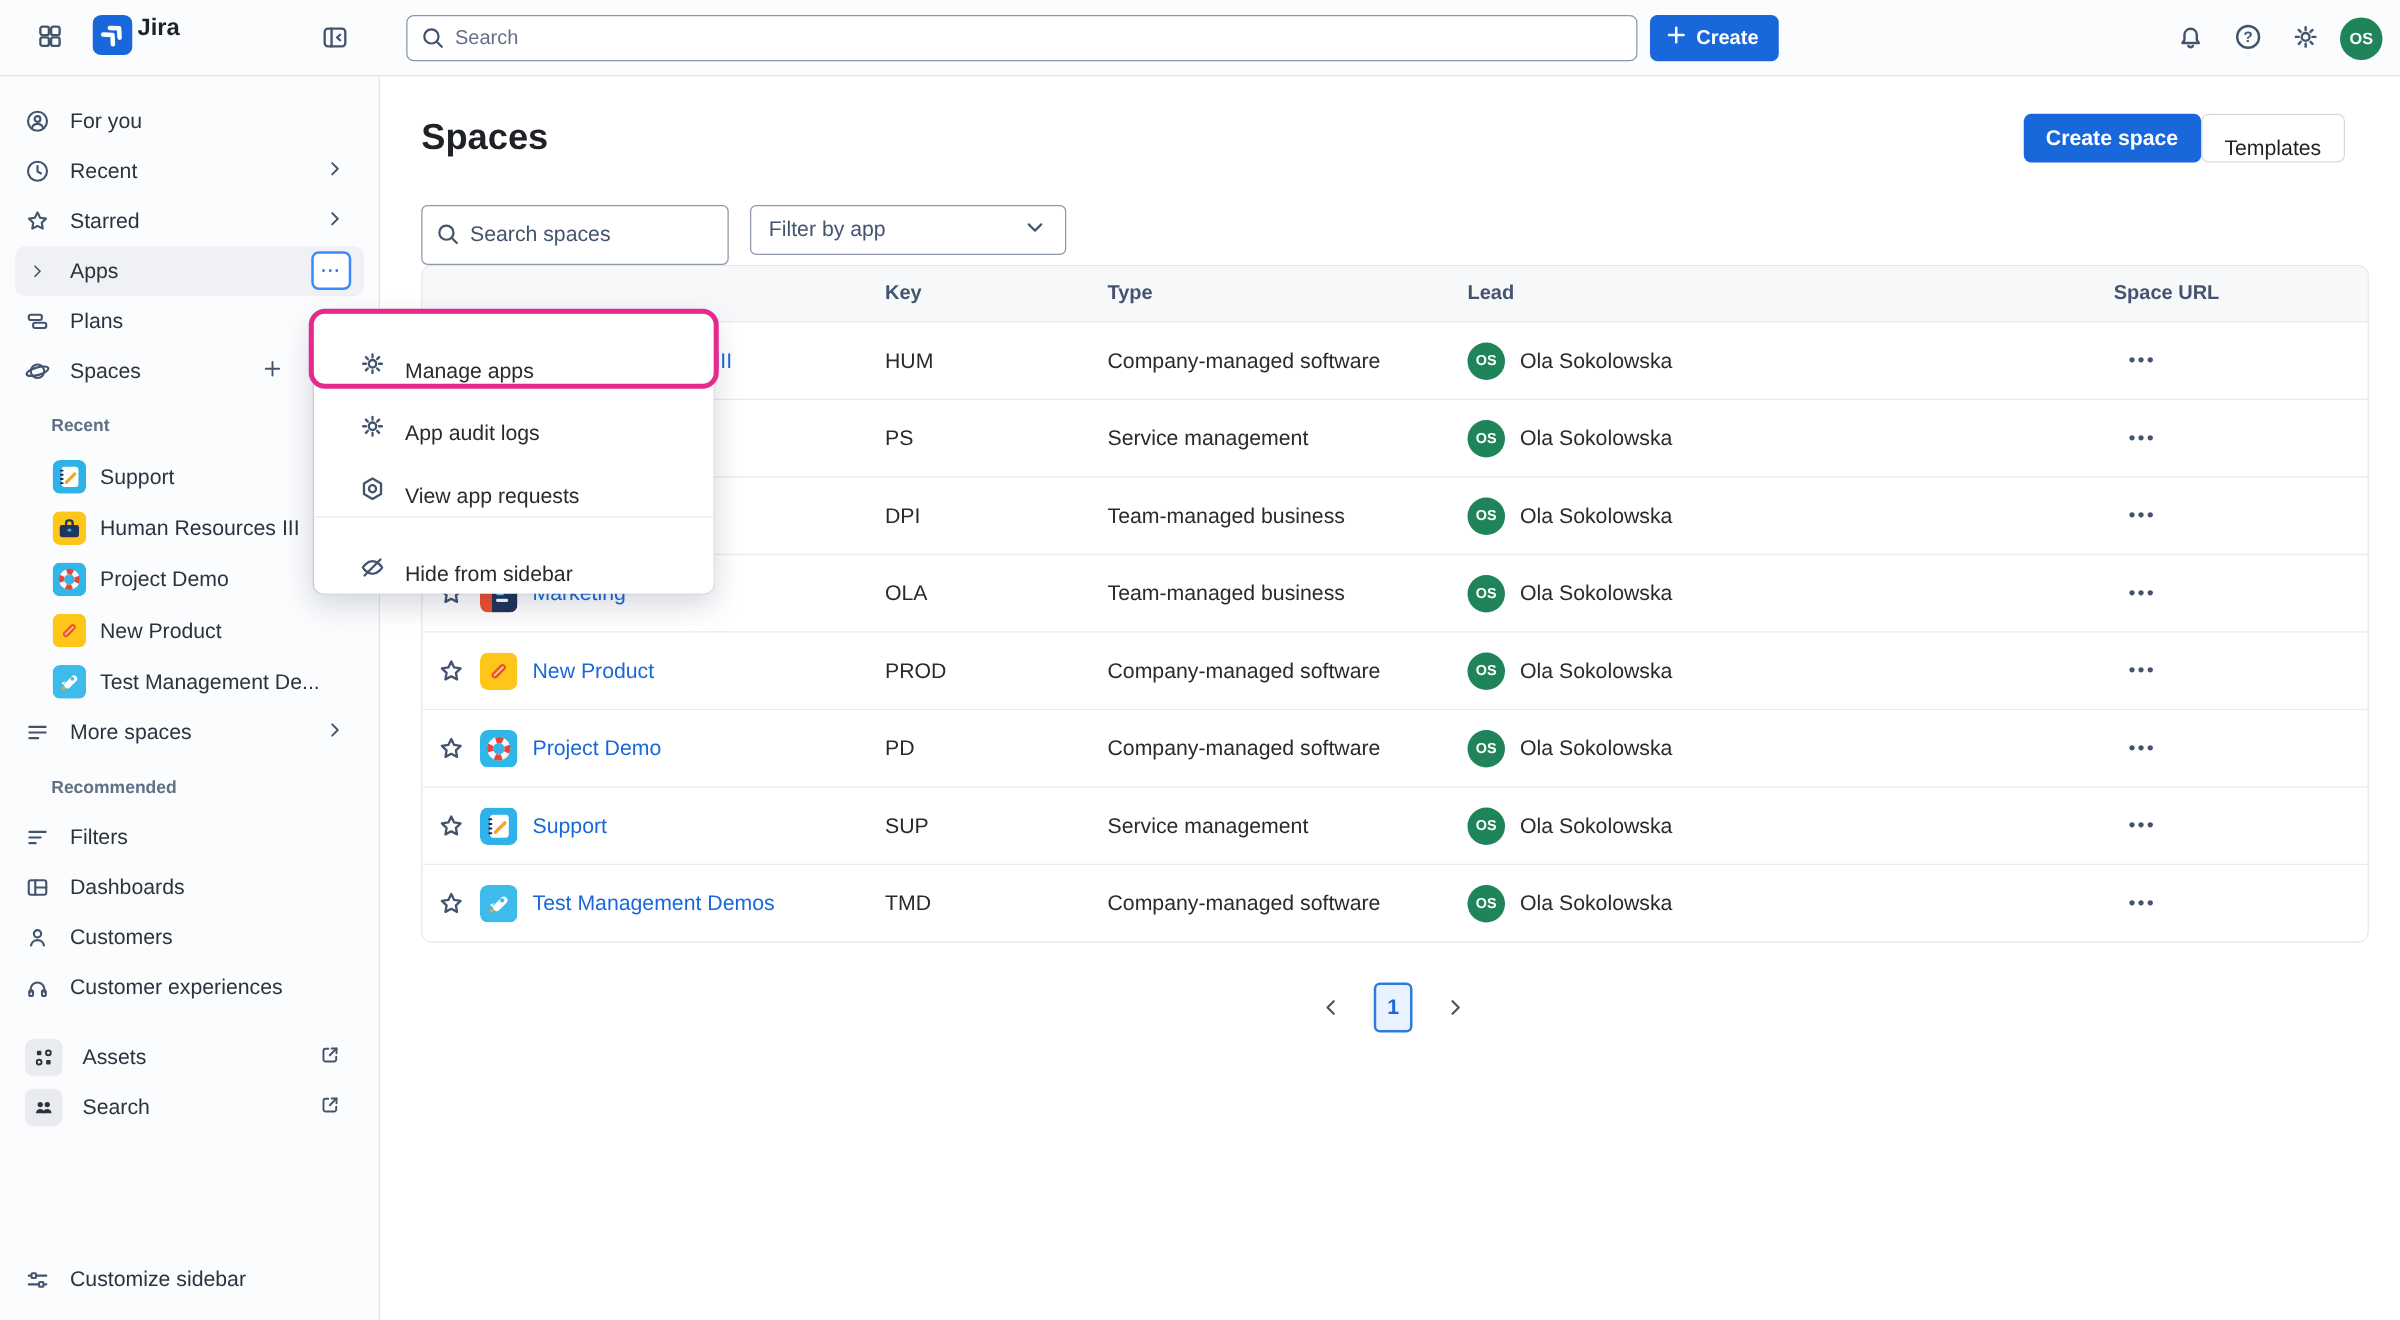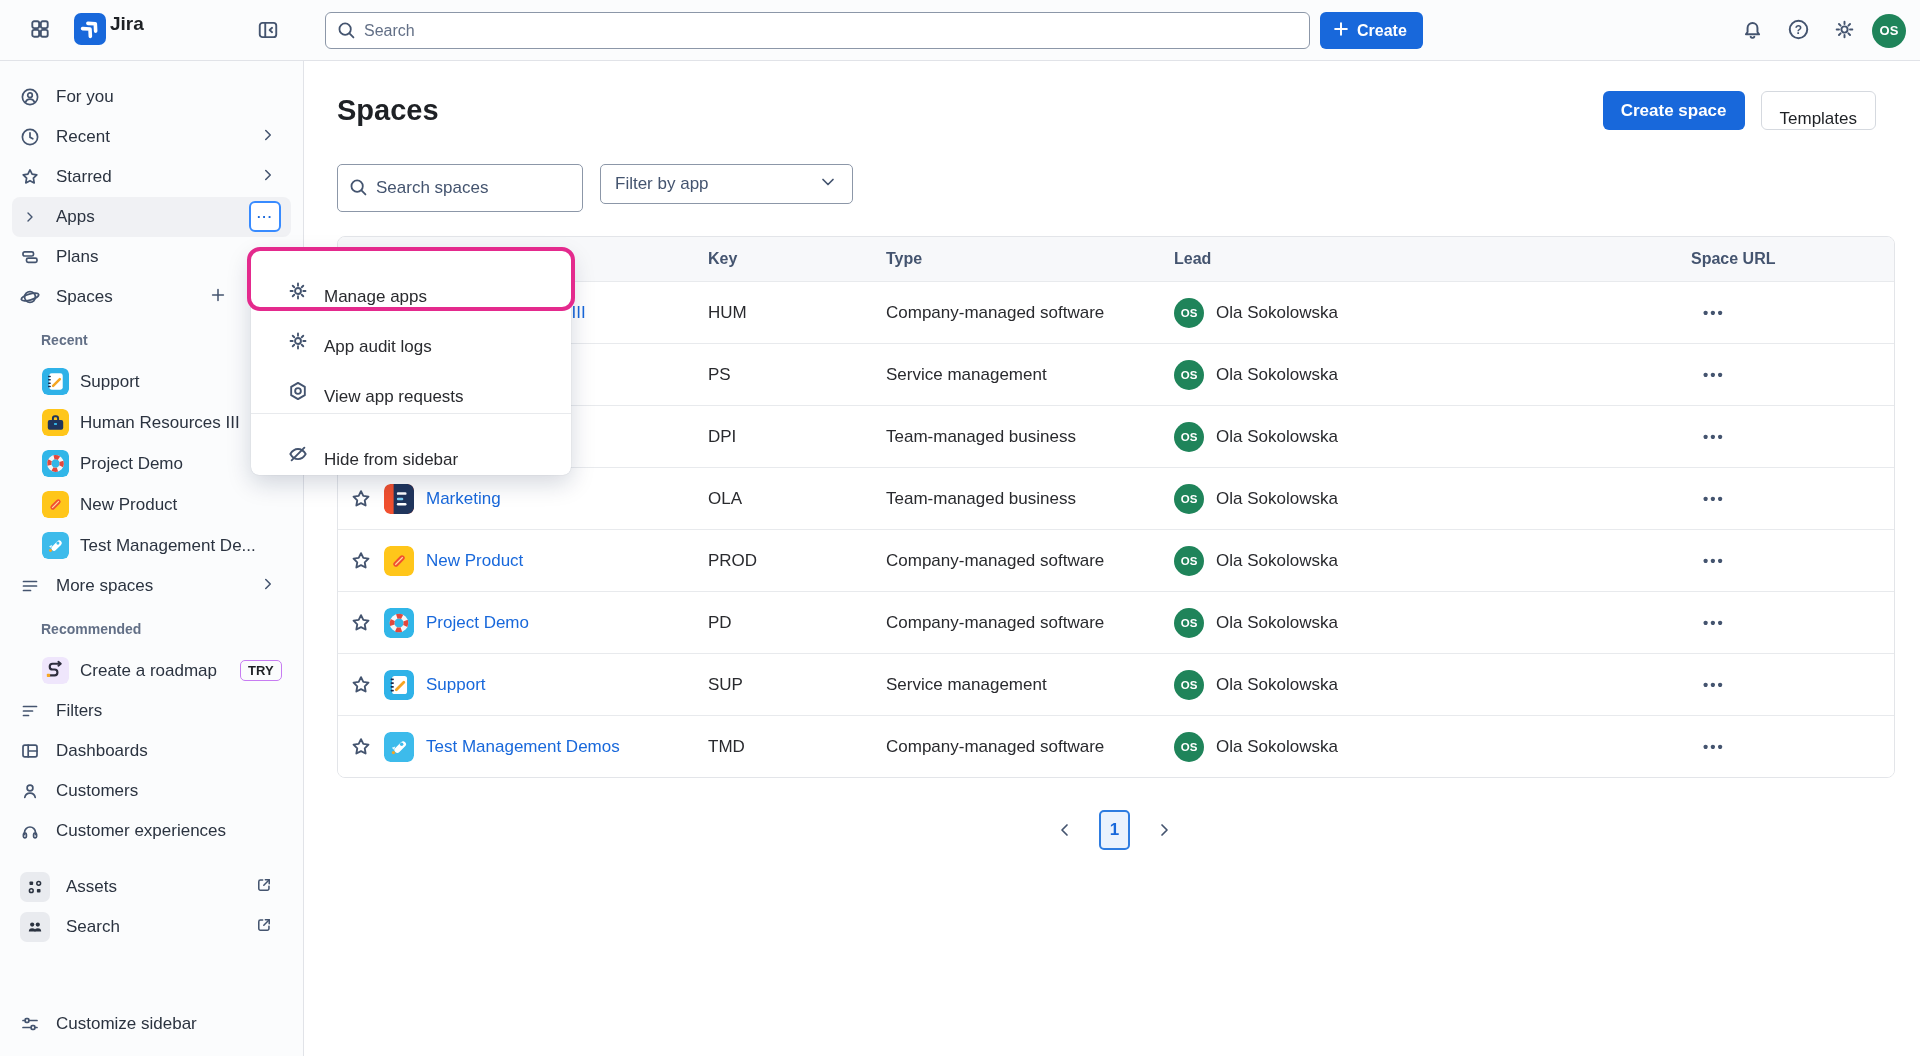--- a/index.html
+++ b/index.html
@@ -34,32 +34,32 @@
   .ext-ic { margin-left:auto; margin-right:10px; }
   .tool-box { width:30px; height:30px; flex:0 0 30px; background:#E9EBEF; border-radius:7px; display:flex; align-items:center; justify-content:center; }
   .customize { position:absolute; bottom:12px; left:12px; right:12px; }
   .grey-gap { height:16px; }
   svg.line { stroke:#44546F; fill:none; stroke-width:1.7; stroke-linecap:round; stroke-linejoin:round; }
 
   
   .main { position:absolute; top:61px; left:304px; right:0; bottom:0; background:#fff; padding:0 28px 0 33px; }
   .page-head { margin-top:30px; display:flex; align-items:center; justify-content:space-between; padding-right:16px; }
   .page-title { font-size:29px; font-weight:700; color:#1E2125; }
-  .head-actions { display:flex; gap:16px; }
+  .head-actions { display:flex; gap:0; }
   .btn-primary { height:39px; padding:0 18px; background:#1868DB; color:#fff; border:none; border-radius:6px; font-size:17px; font-weight:600; cursor:pointer; font-family:inherit; }
   .btn-secondary { height:39px; padding:17px 18px; background:#FFFFFF; color:#1E2125; border:1px solid #D5D9DF; border-radius:6px; font-size:17px; font-weight:400; cursor:pointer; font-family:inherit; }
   .filter-row { margin-top:34px; display:flex; gap:17px; }
   .search-spaces { position:relative; width:246px; height:48px; }
   .search-spaces input { width:100%; height:100%; border:1px solid #8C97A8; border-radius:5px; padding:0 24px 0 38px; font-size:17px; outline:none; background:#fff; font-family:inherit; }
   .search-spaces input::placeholder { color:#44546F; }
   .search-spaces .mag { position:absolute; left:11px; top:13px; }
   .filter-select { width:253px; height:40px; border:1px solid #8C97A8; border-radius:5px; display:flex; align-items:center; justify-content:space-between; padding:0 14px 0 14px; font-size:17px; color:#44546F; cursor:pointer; background:#fff; }
 
   
-  .table { margin-top:24px; width:1558px; border:1px solid #E3E5E9; border-radius:8px; overflow:hidden; background:#fff; }
+  .table { width:1558px; border:1px solid #E3E5E9; border-radius:8px; overflow:hidden; background:#fff; }
   .t-row { display:grid; grid-template-columns:366px 178px 288px 517px 1fr; align-items:center; height:62px; border-top:1px solid #E8EAED; background:#fff; }
   .t-head { height:44px; background:#F7F8FA; border-top:none; }
   .t-head .hcell { font-size:16px; font-weight:700; color:#44546F; padding-left:4px; }
   .cell { font-size:17px; color:#292A2E; padding-left:4px; }
   .name-cell { display:flex; align-items:center; gap:12px; padding-left:12px; }
   .star-btn { width:22px; height:22px; flex:0 0 22px; background:none; border:none; cursor:pointer; display:flex; align-items:center; justify-content:center; padding:0; }
   .row-ic { width:30px; height:30px; flex:0 0 30px; border-radius:6px; overflow:hidden; }
   .name-link { color:#1868DB; text-decoration:none; font-size:17px; font-weight:500; cursor:pointer; white-space:nowrap; }
   .lead-cell { display:flex; align-items:center; gap:12px; padding-left:4px; }
   .lead-av { width:30px; height:30px; border-radius:50%; background:#1F845A; color:#fff; font-size:11.5px; font-weight:700; display:flex; align-items:center; justify-content:center; }
@@ -282,30 +282,20 @@
         </svg>
       </span>
     <span>More spaces</span>
     <span class="sb-chev-right"><svg class="line" width="18" height="18" viewBox="0 0 20 20">
           <path d="M7.5 5l5 5-5 5"></path>
         </svg></span>
   </div>
 
   <div class="sb-label-sec">Recommended</div>
 
-  <div class="sb-space">
-    <span class="space-ic"><svg width="27" height="27" viewBox="0 0 28 28">
-          <rect width="28" height="28" rx="6" fill="#EFE6FC"></rect>
-          <path d="M7.5 19h5.5a3 3 0 0 0 0-6h-2a3 3 0 0 1 0-6h7.5" stroke="#2E2E3E" stroke-width="2.2" fill="none" stroke-linecap="round"></path>
-          <rect x="5" y="17.3" width="3.4" height="3.4" rx="0.8" fill="#F5A623"></rect>
-          <path d="M17 5l2.5 2-2.5 2" stroke="#2E2E3E" stroke-width="2" fill="none" stroke-linecap="round" stroke-linejoin="round"></path>
-        </svg></span>
-    <span>Create a roadmap</span>
-    <span class="try-badge">TRY</span>
-  </div>
 
   <div class="sb-item">
     <span class="ic">
         <svg class="line" width="20" height="20" viewBox="0 0 20 20">
           <path d="M3.5 5.5h13M3.5 10h9M3.5 14.5h5"></path>
         </svg>
       </span>
     <span>Filters</span>
   </div>
   <div class="sb-item">

